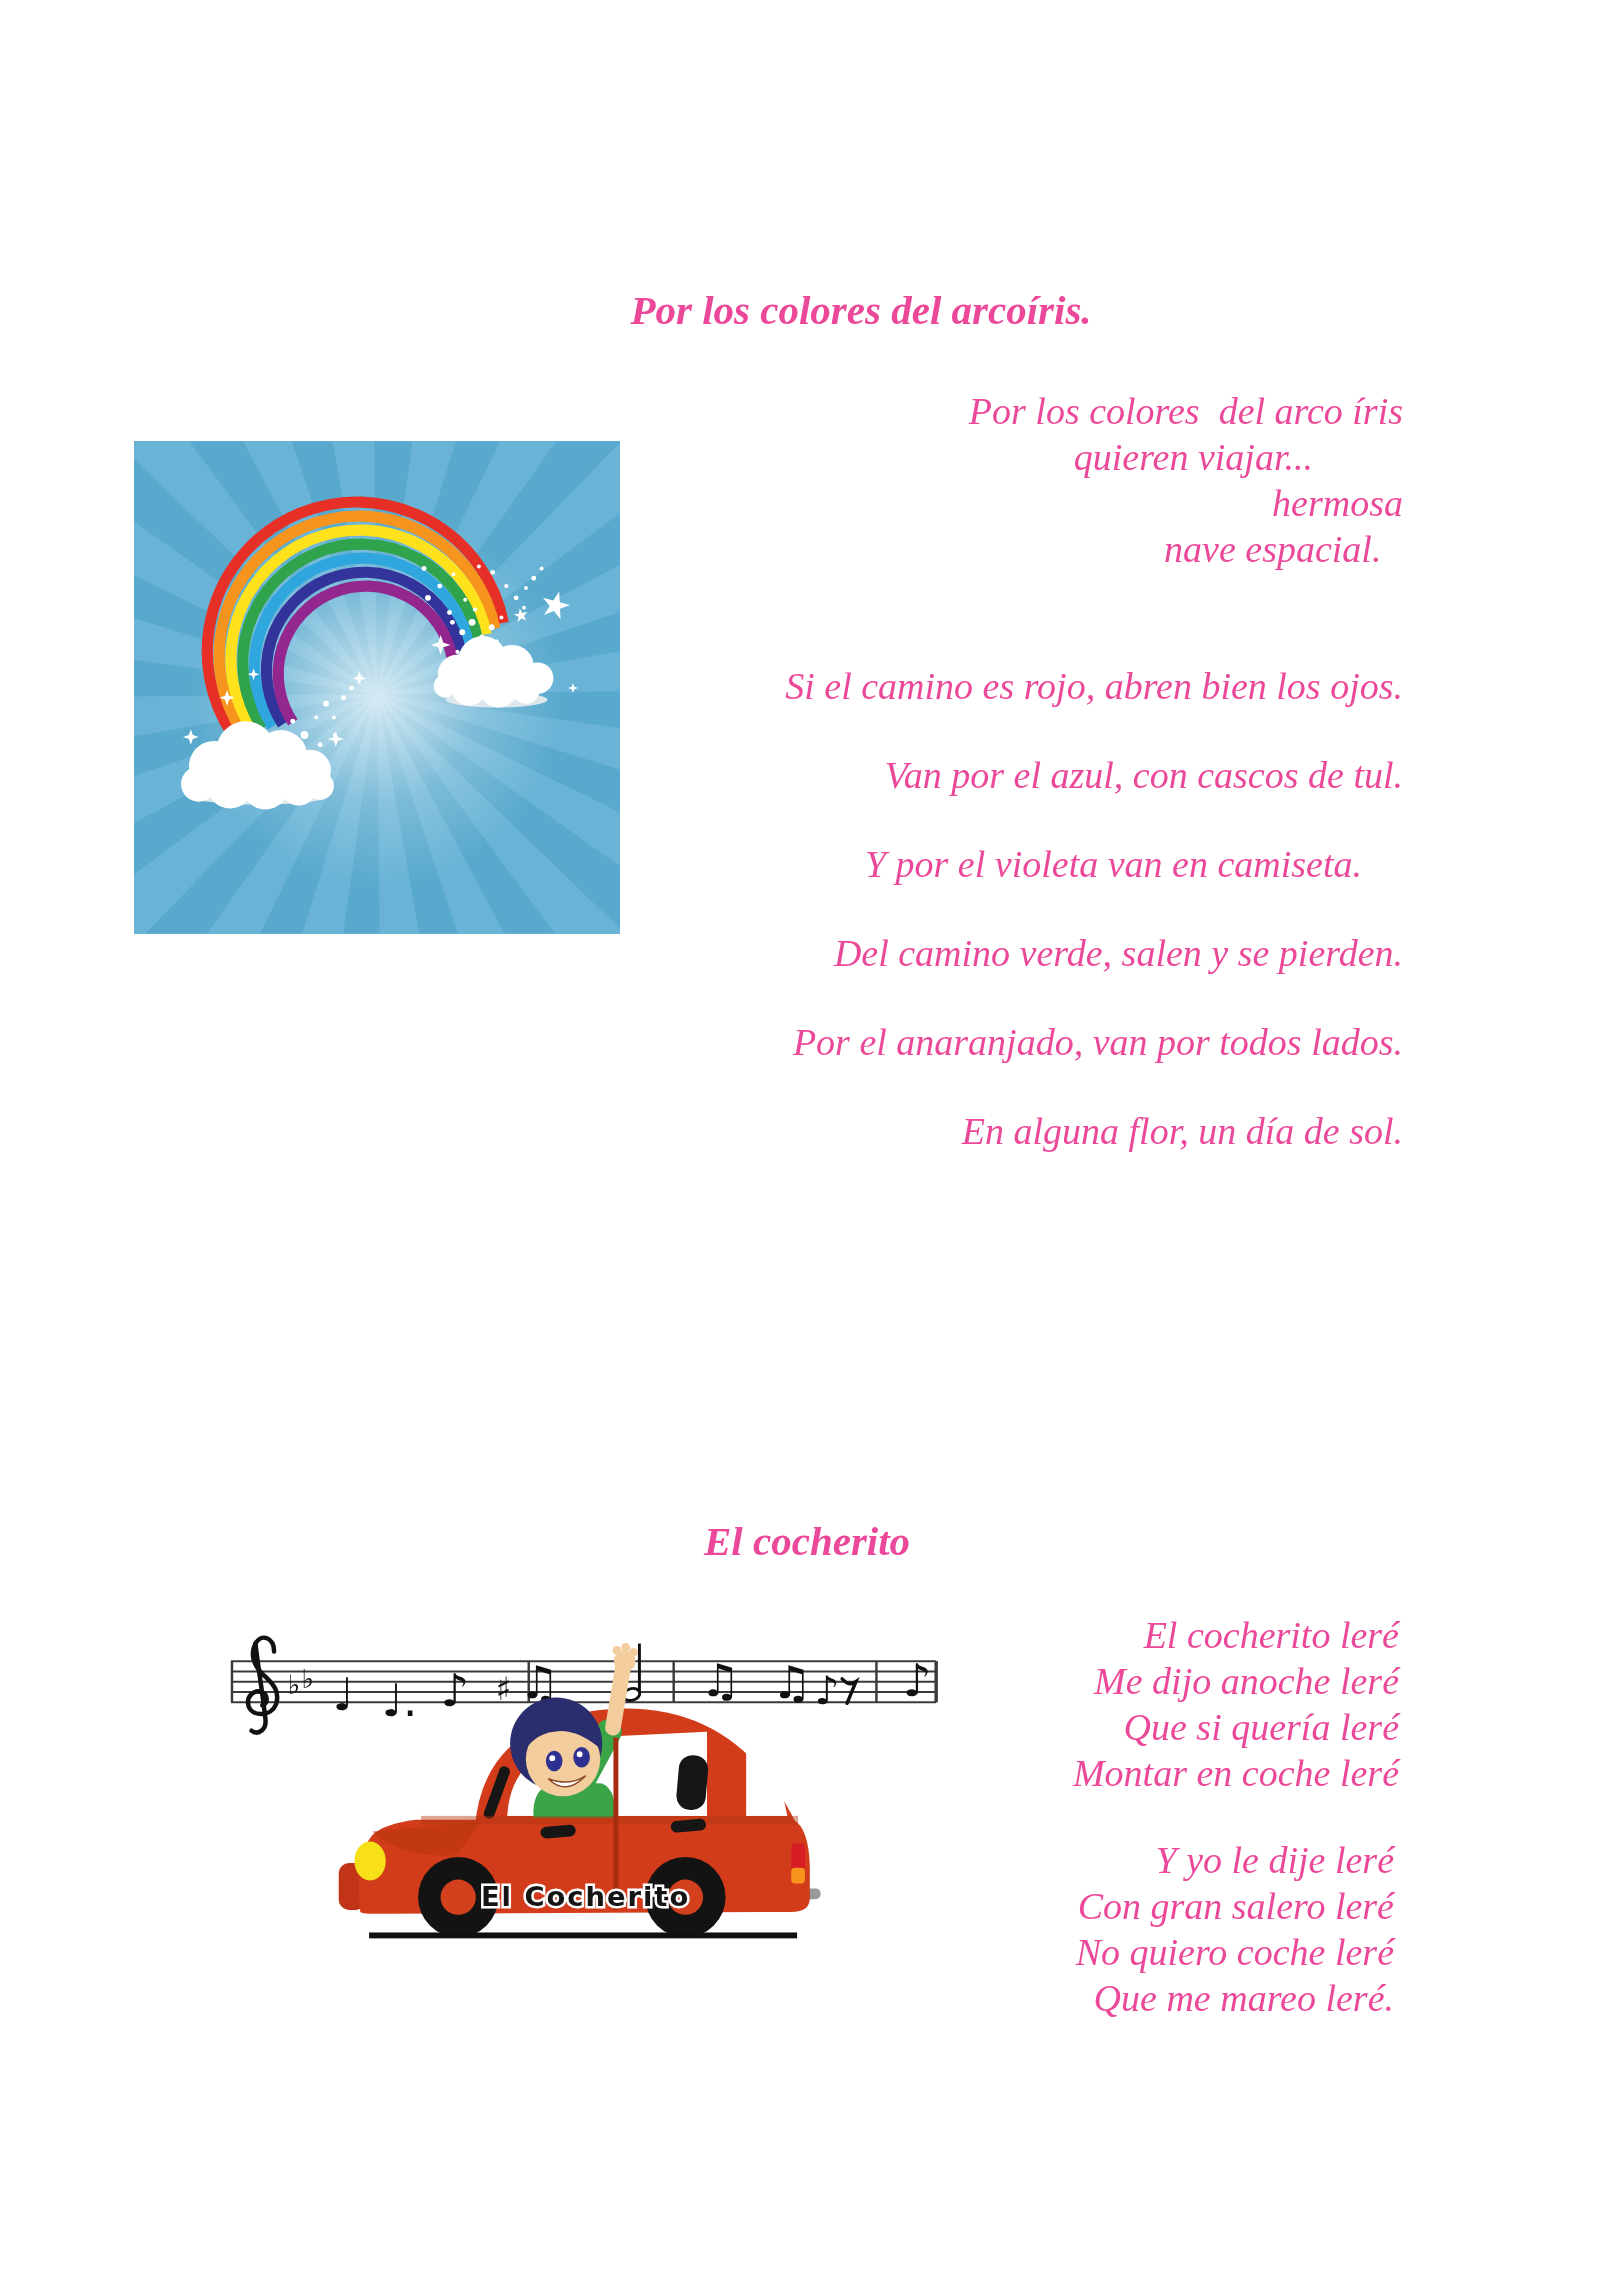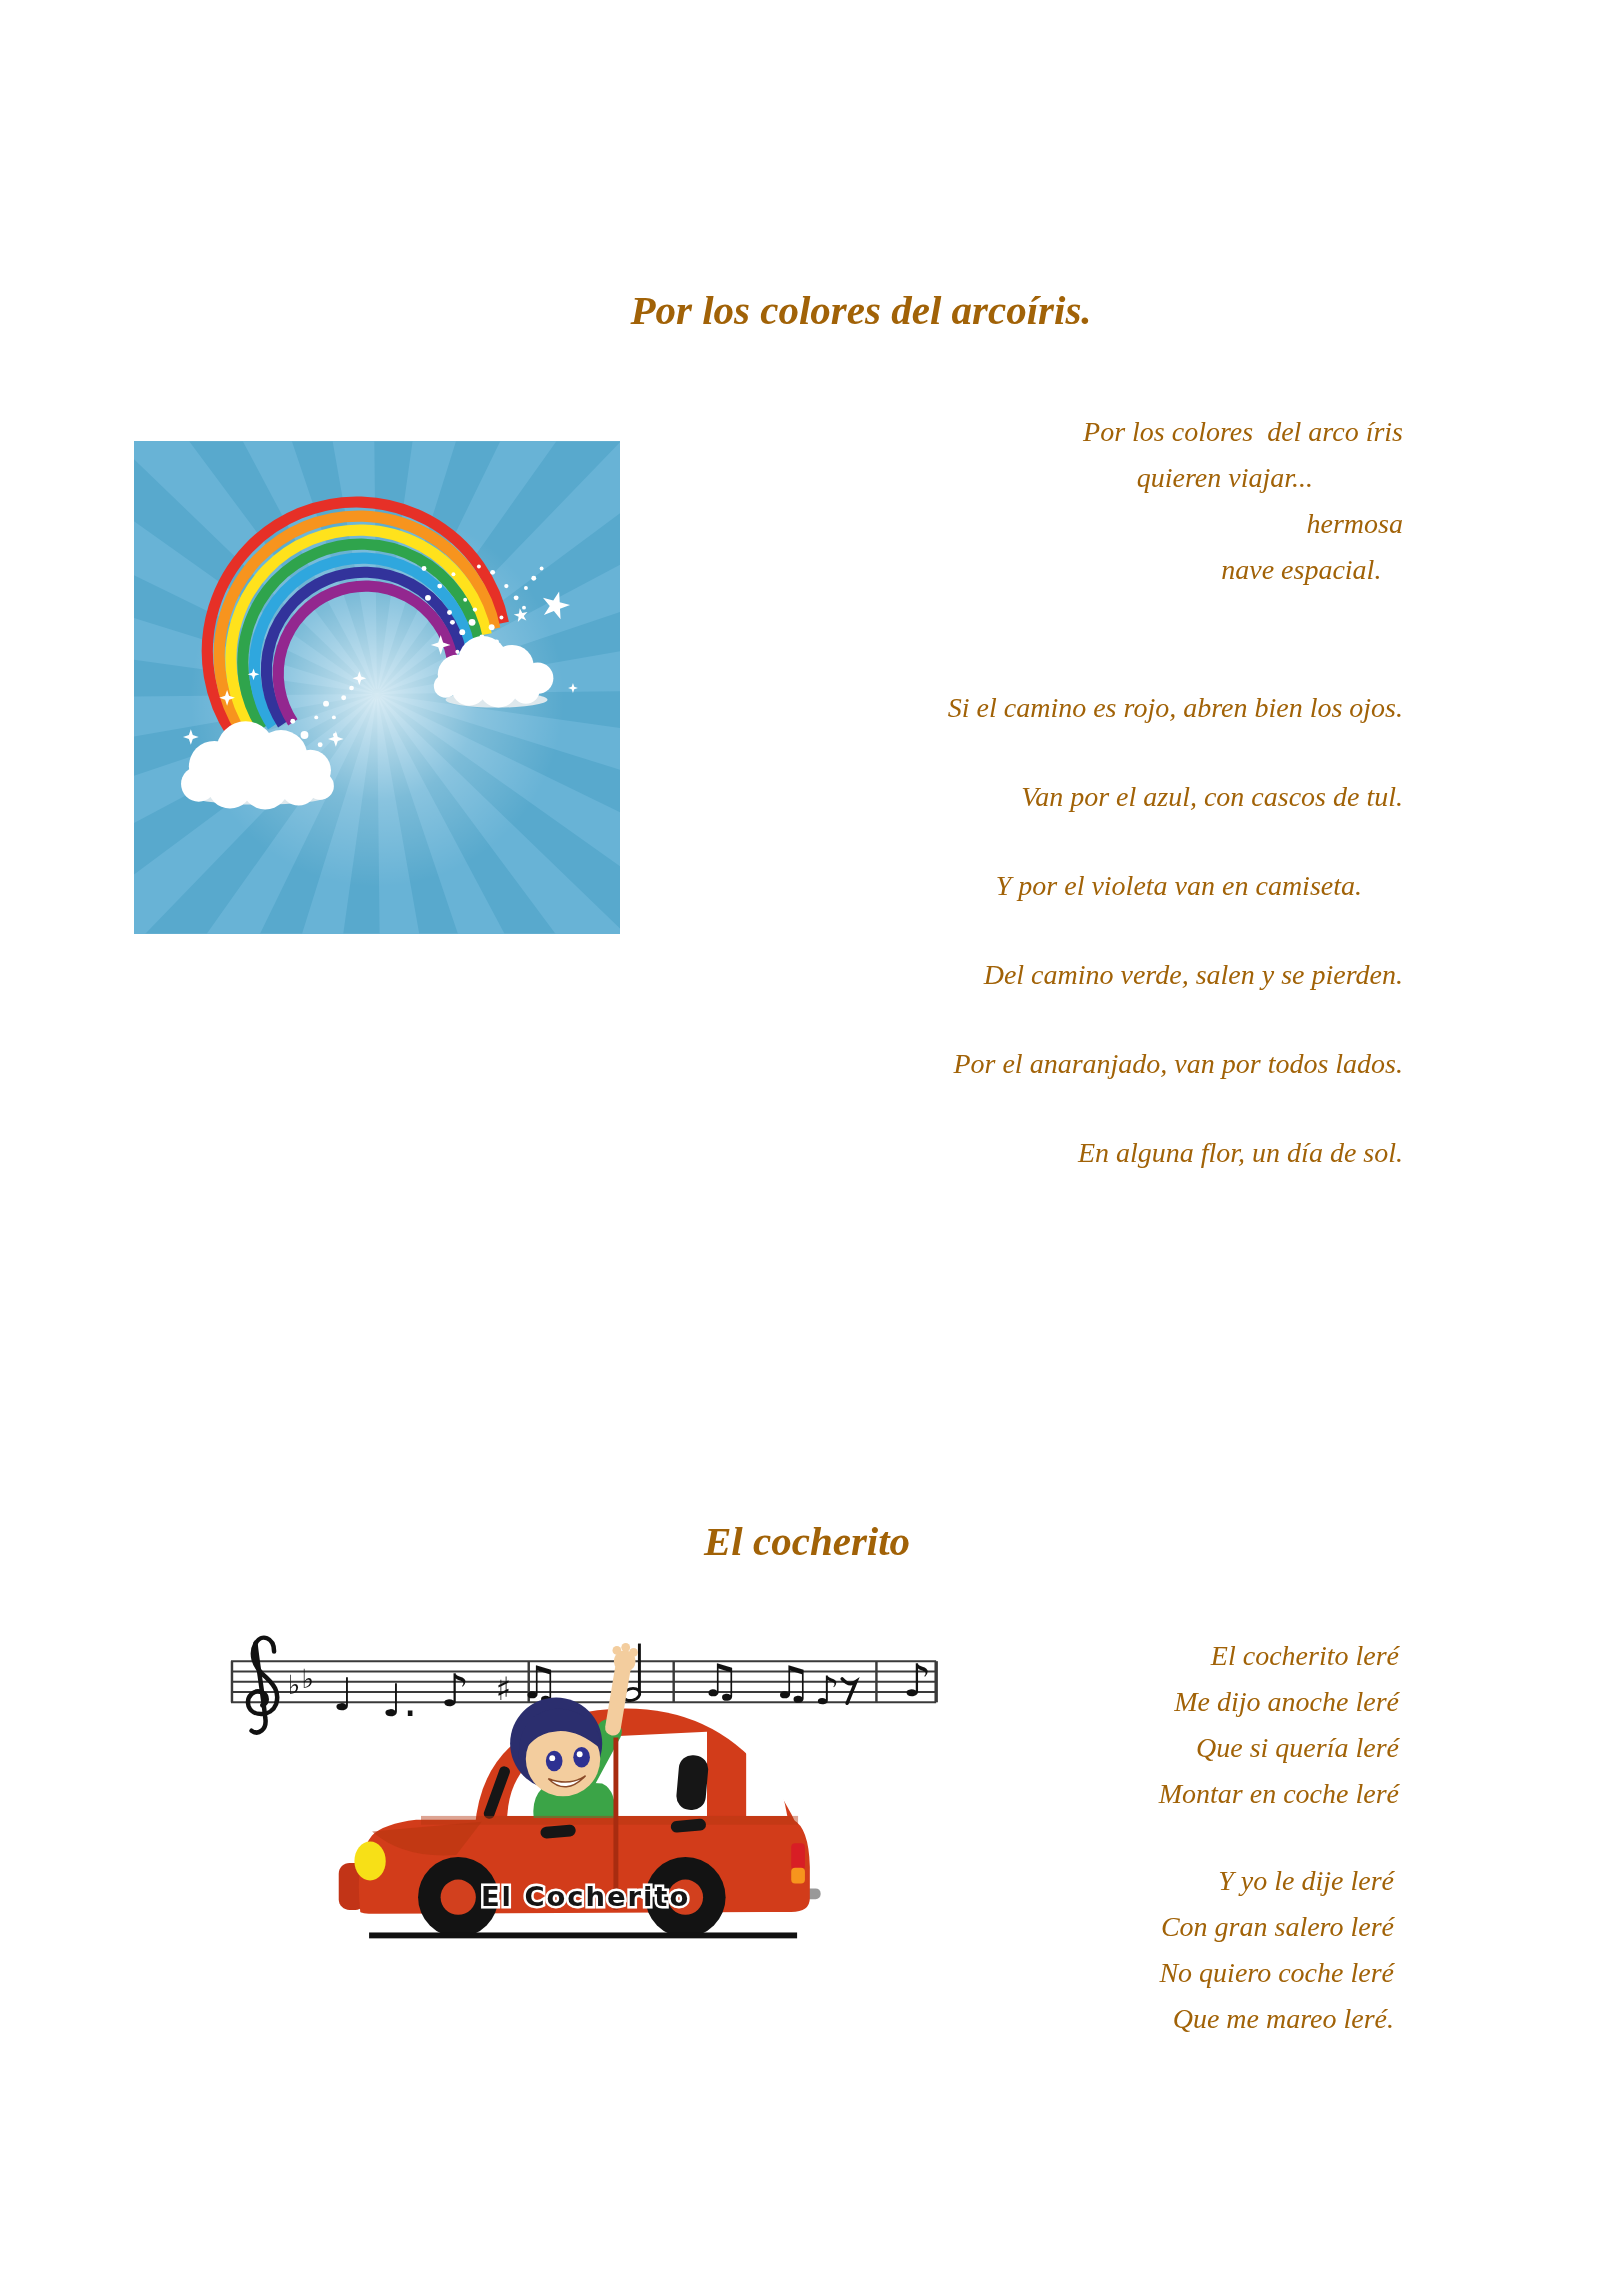--- a/index.html
+++ b/index.html
@@ -1,25 +1,25 @@
 <!DOCTYPE html>
 <html><head>
 <meta charset="utf-8">
 <style>
   html,body { margin:0; padding:0; }
   body {
     width:1621px; height:2293px; position:relative; background:#ffffff;
     font-family:"Liberation Serif", serif; color:#000; overflow:hidden;
   }
   .abs { position:absolute; }
-  .script { font-style:italic; color:#a16207; }
+  .script { font-style:italic; color:#ec4899; }
   .title { font-weight:bold; font-style:italic; white-space:nowrap; }
   #title1 { top:286px; left:861px; transform:translateX(-50%); font-size:41px; }
   #title2 { top:1517px; left:704px; font-size:41px; }
-  .stanza { text-align:right; font-size:28px; line-height:46px;margin-top:21px; }
+  .stanza { text-align:right; font-size:38px; line-height:46px; }
   .stanza .line { white-space:pre; }
   #p1s1 { top:388px; right:218px; }
   #p1s1 .line:nth-child(2){ margin-right:90px; }
   #p1s1 .line:nth-child(4){ margin-right:21.6px; }
   #p1s1 .line:nth-child(5){ margin-right:13.7px; }
   #p1couplets { top:642px; right:218px; line-height:89px; }
   #p1couplets .line:nth-child(3){ margin-right:41px; }
   #p2s1 { top:1612px; right:222px; }
   #p2s2 { top:1837px; right:227px; }
   svg text.msym { font-family:"DejaVu Sans", sans-serif; fill:#111; }

